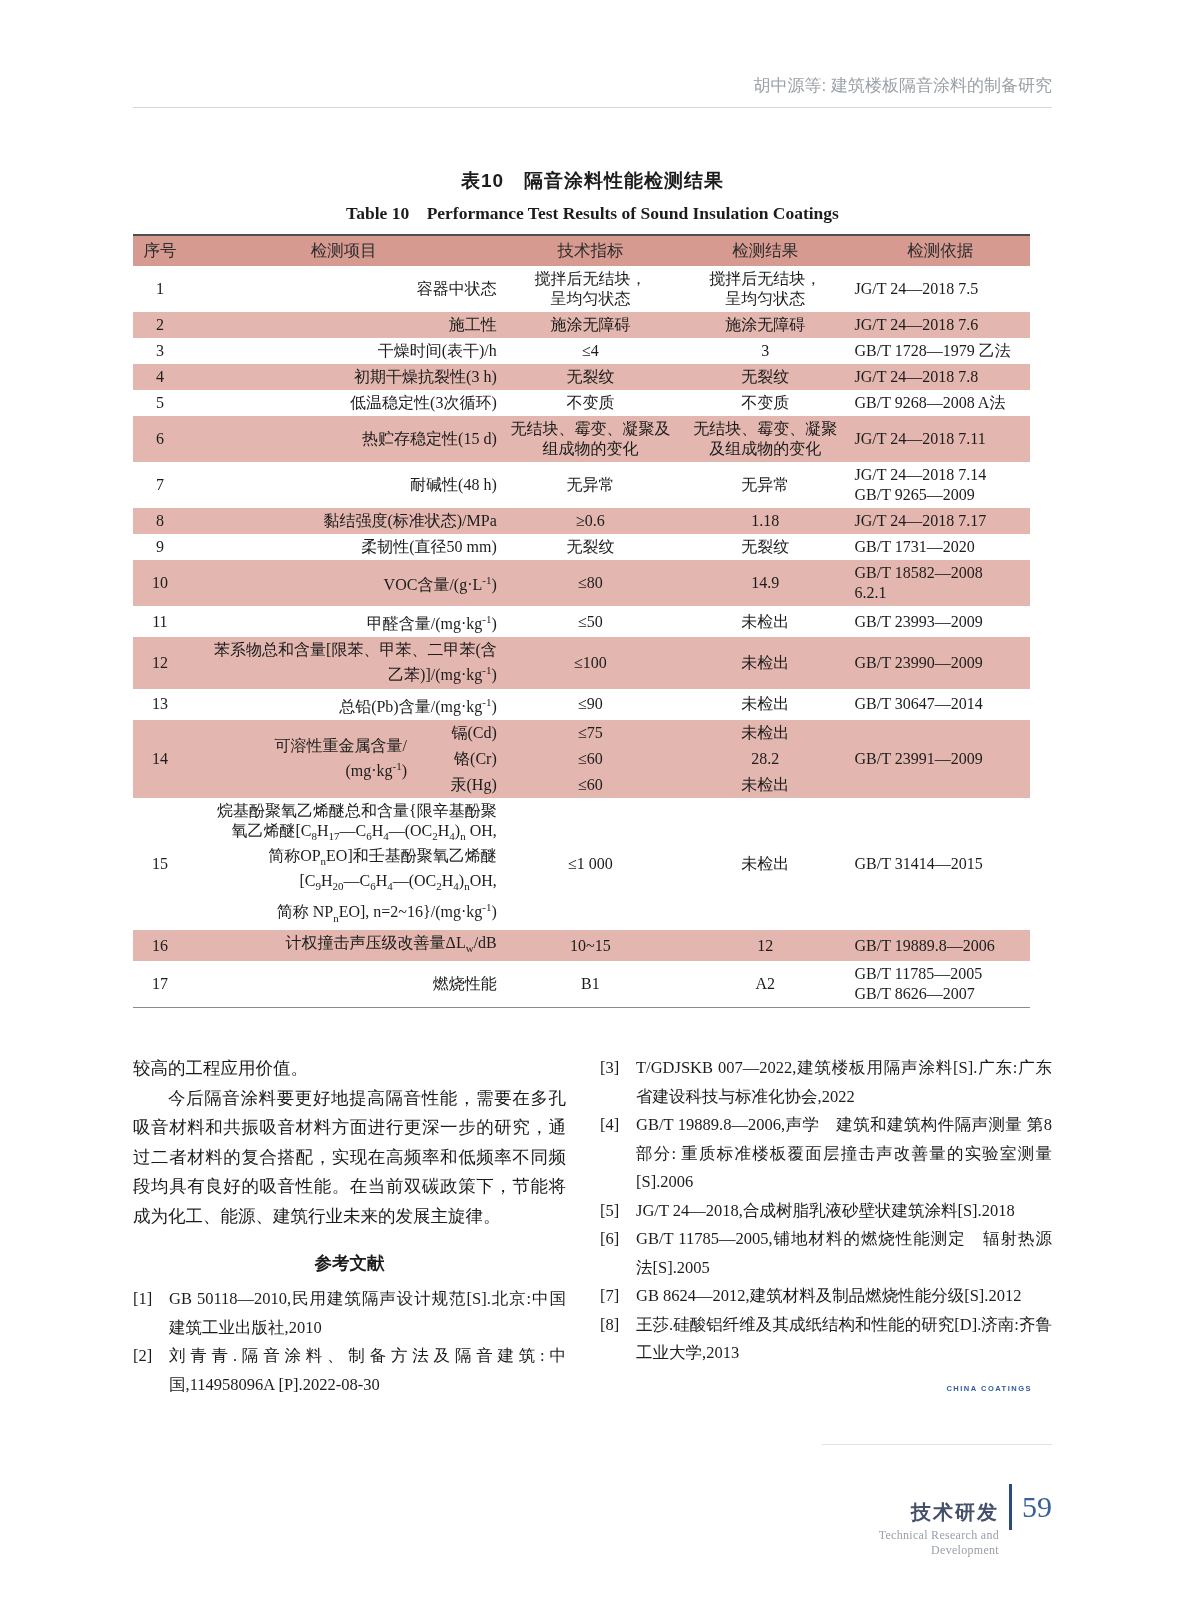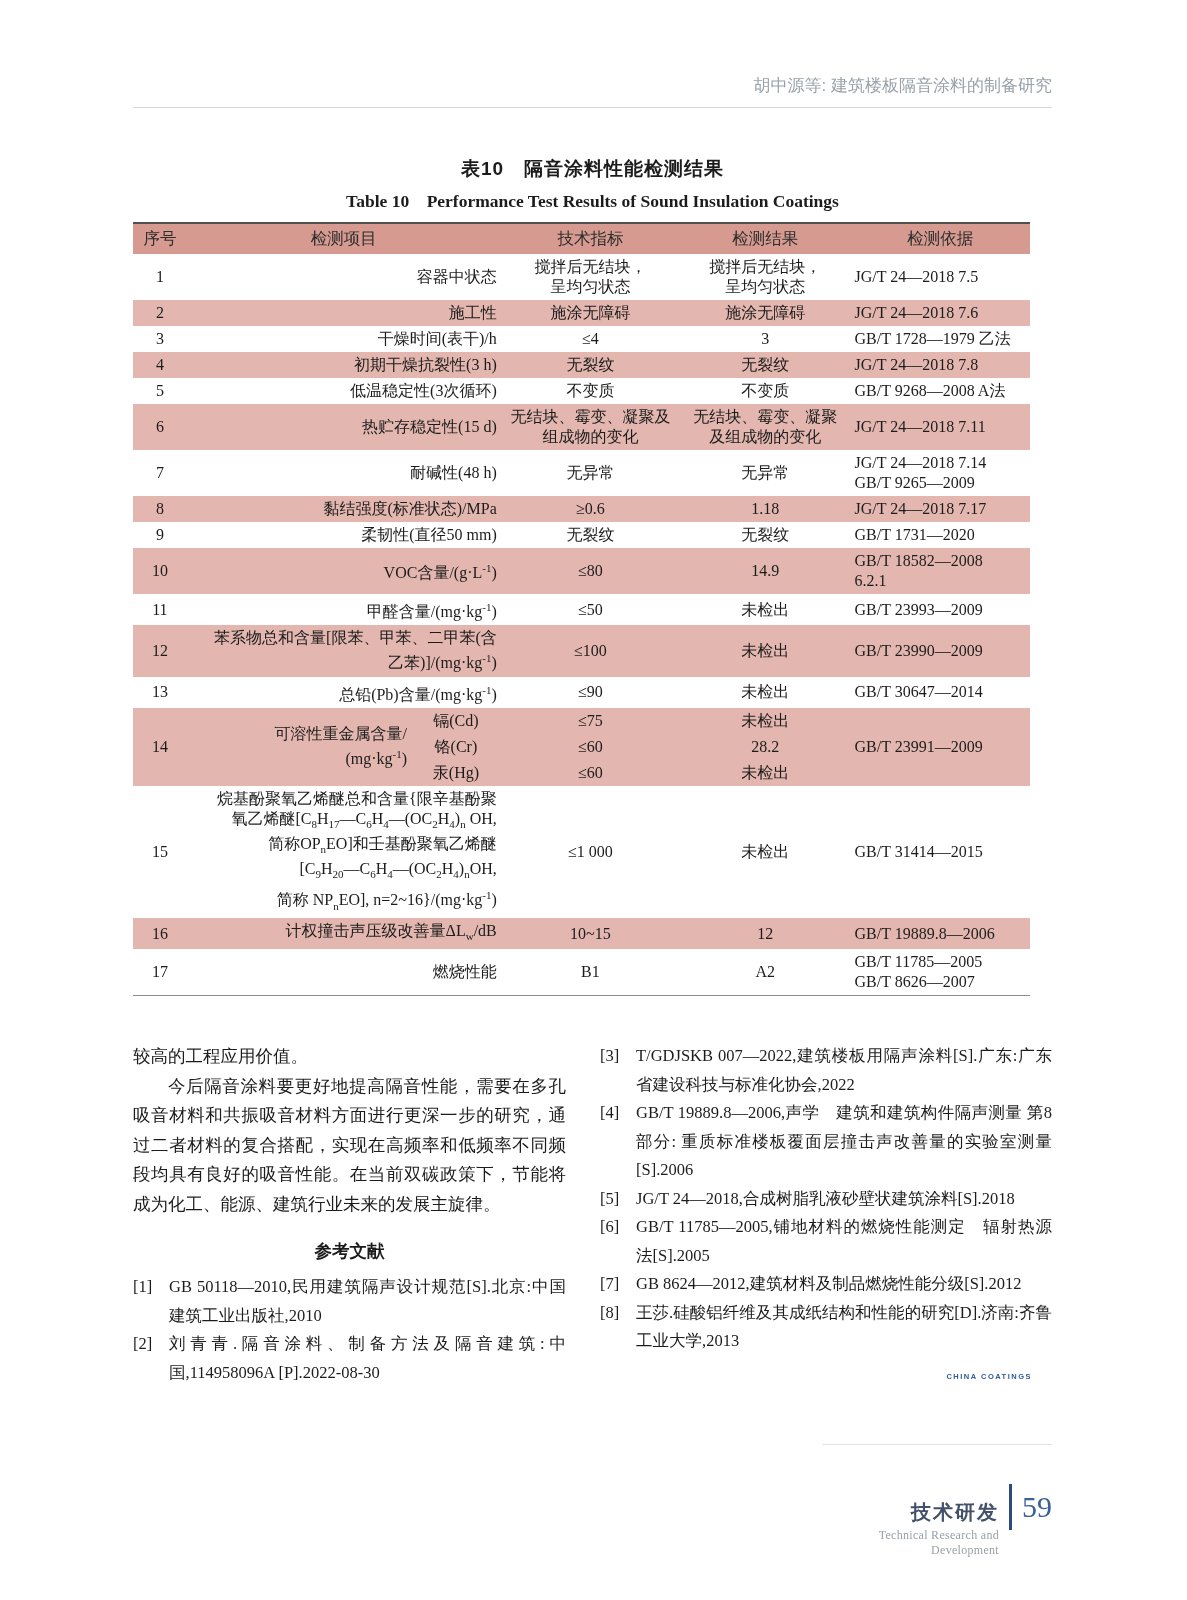--- a/index.html
+++ b/index.html
@@ -25,21 +25,21 @@
   }
   
   .running-head{
     position:absolute;top:74px;left:133px;width:919px;
     text-align:right;
     font-family:"Liberation Sans","DejaVu Sans",sans-serif;
     font-size:17px;color:var(--head-gray);
     padding-bottom:10px;
     border-bottom:1px solid var(--rule-gray);
   }
-  .content{position:absolute;top:144px;left:133px;width:919px;}
+  .content{position:absolute;top:156px;left:133px;width:919px;}
   .tbl-title-zh{
     text-align:center;font-weight:bold;font-size:19px;
     font-family:"Liberation Sans","DejaVu Sans",sans-serif;
     letter-spacing:1px;margin-top:12px;
   }
   .tbl-title-en{
     text-align:center;font-weight:bold;font-size:17.5px;
     margin-top:7px;margin-bottom:9px;
   }
   
@@ -59,21 +59,21 @@
     background:var(--header-pink);
     font-weight:normal;font-size:16.5px;
     padding:5px 2px;text-align:center;color:#2d2d2d;
   }
   table.perf td{
     padding:3px 4px;vertical-align:middle;
   }
   tr.shaded td{background:var(--row-pink);}
   td.c-no,td.c-ind,td.c-res{text-align:center;}
   td.c-item{text-align:right;padding-left:14px;}
-  td.c-sub{text-align:center;padding-left:10px;}
+  td.c-sub{text-align:right;padding-left:10px;}
   td.c-basis{text-align:left;padding-left:8px;}
   td.tall{padding-top:5px;padding-bottom:5px;}
   
   .bottom{
     display:flex;gap:34px;margin-top:46px;width:919px;
   }
   .col-left{width:433px;flex:none;}
   .col-right{flex:1;min-width:0;}
   .para{
     font-size:17.5px;line-height:29.5px;text-align:justify;

